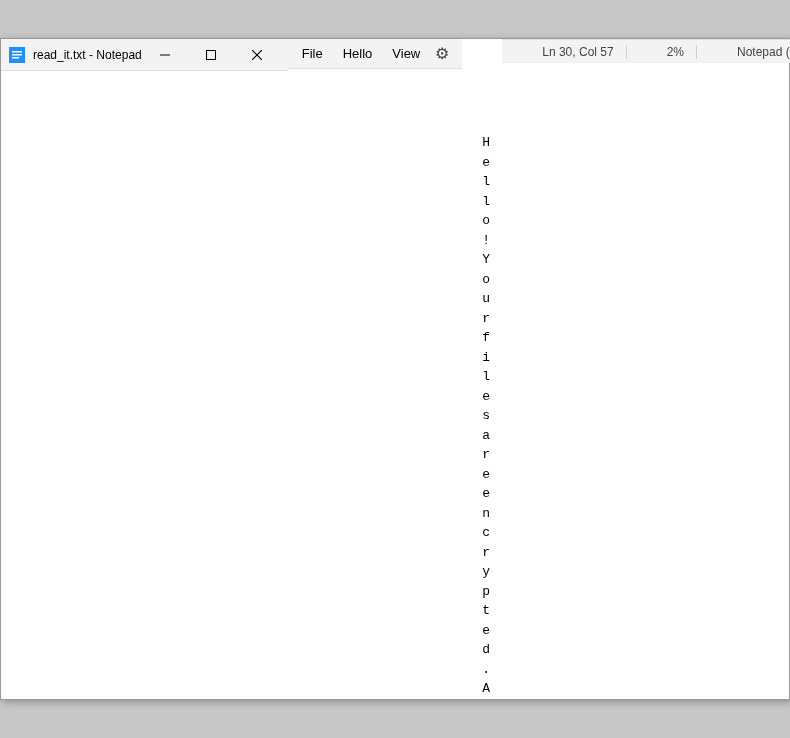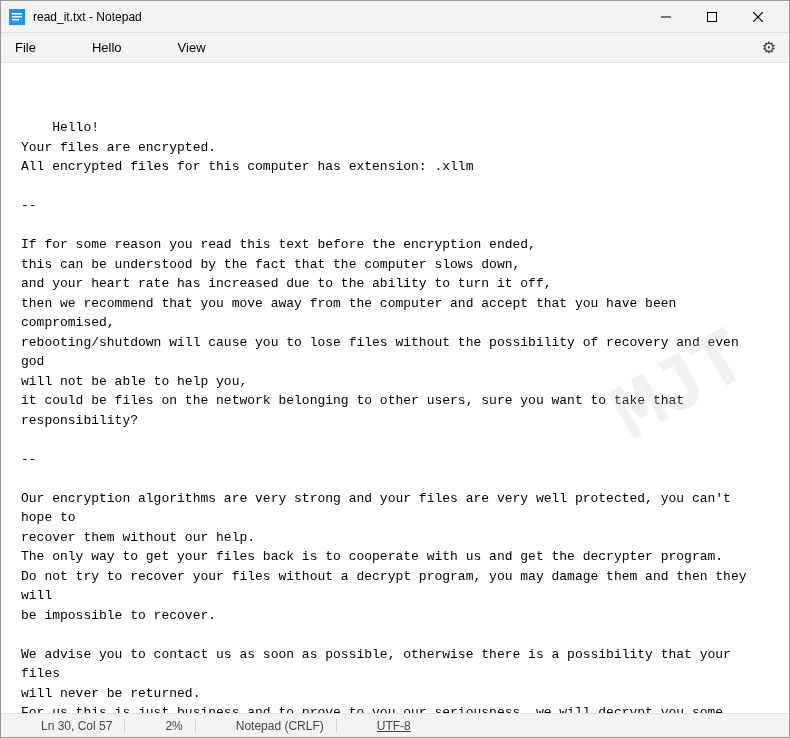--- a/index.html
+++ b/index.html
@@ -13,25 +13,25 @@
       height: 738px;
       background: #c8c8c8;
       font-family: 'Segoe UI', Arial, sans-serif;
       display: flex;
       align-items: center;
       justify-content: center;
     }
 
     .window {
       width: 790px;
-      height: 738px;
+      height: 662px;
       background: #ffffff;
       border: 1px solid #999;
       display: flex;
-      flex-direction: column;
+      flex-direction: row;
       box-shadow: 2px 2px 8px rgba(0,0,0,0.3);
     }
 
     
     .title-bar {
       height: 32px;
       background: #f3f3f3;
       display: flex;
       align-items: center;
       padding: 0 8px;
@@ -84,21 +84,20 @@
 
     
     .menu-bar {
       height: 30px;
       background: #f3f3f3;
       display: flex;
       align-items: center;
       padding: 0 4px;
       border-bottom: 1px solid #e0e0e0;
       flex-shrink: 0;
-      gap: 36px;
     }
 
     .menu-item {
       padding: 4px 10px;
       font-size: 13px;
       color: #000;
       cursor: pointer;
       border-radius: 2px;
     }
 

